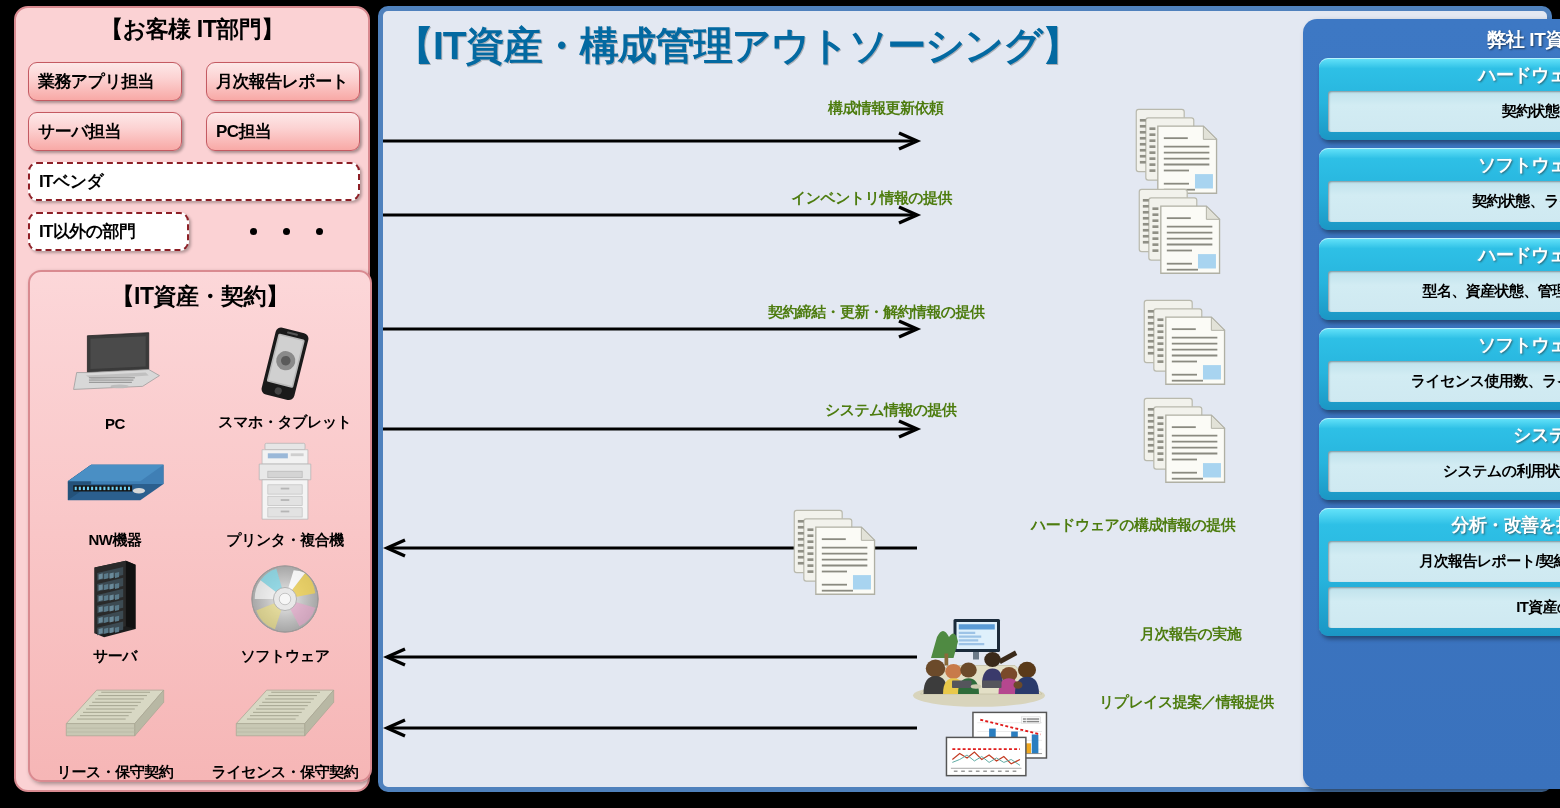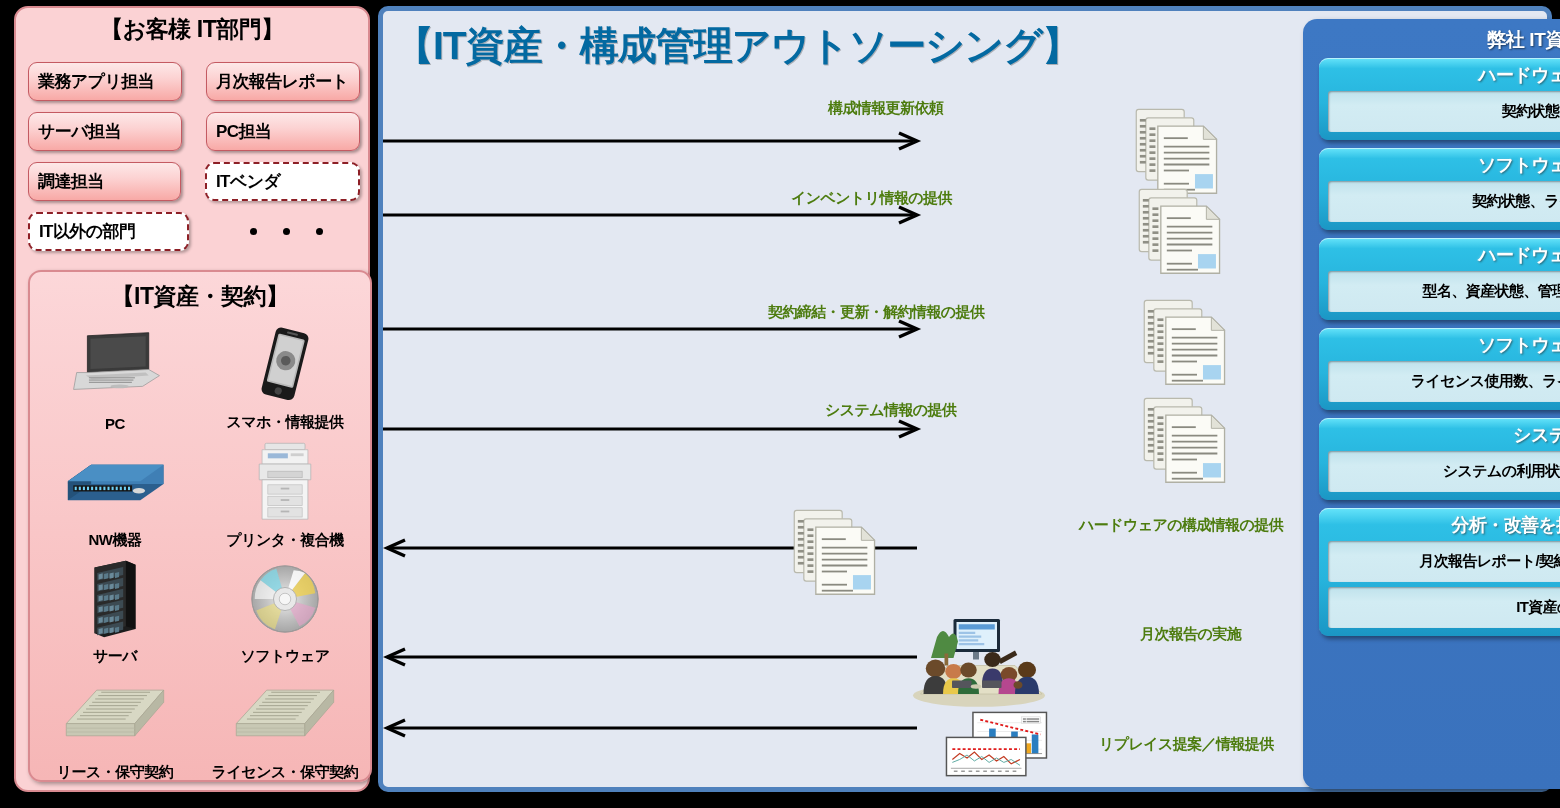--- a/index.html
+++ b/index.html
@@ -144,21 +144,20 @@
   <div class="dept-grid">
       <div class="dept-row">
         <div class="dept-btn">業務アプリ担当</div>
         <div class="dept-btn">月次報告レポート</div>
       </div>
       <div class="dept-row">
         <div class="dept-btn">サーバ担当</div>
         <div class="dept-btn">PC担当</div>
       </div>
       <div class="dept-row">
-        <div class="dept-btn">調達担当</div>
         <div class="dept-btn dashed">ITベンダ</div>
       </div>
       <div class="dept-row">
         <div class="dept-btn dashed">IT以外の部門</div>
         <div class="dots">
           <i></i>
           <i></i>
           <i></i>
         </div>
       </div>
@@ -191,21 +190,21 @@
      <rect x="14" y="4" width="42" height="86" rx="7" fill="#1a1a1a"></rect>
      <rect x="18" y="12" width="34" height="62" rx="2" fill="#b8b8b8"></rect>
      <rect x="20" y="14" width="30" height="58" fill="#d0d0d0"></rect>
      <circle cx="35" cy="43" r="12" fill="#8a8a8a"></circle>
      <circle cx="35" cy="43" r="6" fill="#5a5a5a"></circle>
      <rect x="28" y="7" width="14" height="2.5" rx="1.2" fill="#555"></rect>
      <circle cx="35" cy="82" r="4.5" fill="#444"></circle>
    </g>
             </svg>
           </div>
-          <div class="asset-label">スマホ・情報提供</div>
+          <div class="asset-label">スマホ・タブレット</div>
         </div>
         <div class="asset-cell">
           <div class="asset-art">
             <svg width="104" height="47.84" viewBox="0 0 150 70">
    <path d="M6 34 L40 10 L146 10 L146 38 L112 62 L6 62 Z" fill="#2b5f8e"></path>
    <path d="M40 10 L146 10 L146 38 L40 38 Z" fill="#3f7fb5"></path>
    <path d="M6 34 L40 10 L40 38 L6 62 Z" fill="#24527a"></path>
    <path d="M6 34 L112 34 L146 10 L40 10 Z" fill="#4a8fc4"></path>
    <g fill="#151515">
                 <rect x="14" y="40" width="86" height="9"></rect>
@@ -553,21 +552,21 @@
       <line x1="24" y1="64" x2="45" y2="64"></line>
               <line x1="24" y1="69" x2="50" y2="69"></line>
             </g>
     <rect x="50" y="56" width="15" height="12" fill="#a8d4f0"></rect>
    </g>
         </svg></div>
       <svg width="1164" height="22" style="position: absolute; left: 0px; top: 526px;">
         <line x1="534" x2="6" y1="11" y2="11" stroke="#000" stroke-width="3.2"></line>
         <polyline points="22,3 4,11 22,19" fill="none" stroke="#000" stroke-width="3.4" stroke-linejoin="miter"></polyline>
       </svg>
-      <div class="flow-label" style="left: 648px; top: 505px; margin-left: 48px;">ハードウェアの構成情報の提供</div>
+      <div class="flow-label" style="left: 648px; top: 505px;">ハードウェアの構成情報の提供</div>
       <div class="flow-art" style="left: 410px; top: 497px;"><svg width="84" height="89.88000000000001" viewBox="0 0 70 75">
    <g>
     <rect x="1" y="2" width="40" height="52" rx="2" fill="#f2f2ec" stroke="#b9b9ad"></rect>
     <rect x="9" y="9" width="40" height="52" rx="2" fill="#f2f2ec" stroke="#b9b9ad"></rect>
     <g fill="#8f8f85">
               <rect x="4" y="10" width="5" height="2.2"></rect>
               <rect x="4" y="15" width="5" height="2.2"></rect>
       <rect x="4" y="20" width="5" height="2.2"></rect>
               <rect x="4" y="25" width="5" height="2.2"></rect>
       <rect x="4" y="30" width="5" height="2.2"></rect>
@@ -635,21 +634,21 @@
    </g>
    <rect x="64" y="86" width="26" height="10" rx="1" fill="#55555c"></rect>
    <rect x="104" y="86" width="26" height="10" rx="1" fill="#55555c"></rect>
    <ellipse cx="96" cy="94" rx="7" ry="3" fill="#cfcbb0"></ellipse>
    <ellipse cx="152" cy="92" rx="6" ry="5" fill="#6b4a2a"></ellipse>
    </svg></div>
       <svg width="1164" height="22" style="position: absolute; left: 0px; top: 706px;">
         <line x1="534" x2="6" y1="11" y2="11" stroke="#000" stroke-width="3.2"></line>
         <polyline points="22,3 4,11 22,19" fill="none" stroke="#000" stroke-width="3.4" stroke-linejoin="miter"></polyline>
       </svg>
-      <div class="flow-label" style="left: 716px; top: 682px; margin-top: 42px;">リプレイス提案／情報提供</div>
+      <div class="flow-label" style="left: 716px; top: 682px;">リプレイス提案／情報提供</div>
       <div class="flow-art" style="left: 553px; top: 672px;"><svg width="118" height="101.48" viewBox="0 0 160 138">
    <g transform="translate(50,40)">
      <rect x="0" y="0" width="100" height="62" fill="#fff" stroke="#555" stroke-width="2"></rect>
      <g stroke="#ddd" stroke-width=".8">
        <line x1="6" y1="14" x2="94" y2="14"></line>
               <line x1="6" y1="26" x2="94" y2="26"></line>
        <line x1="6" y1="38" x2="94" y2="38"></line>
               <line x1="6" y1="50" x2="94" y2="50"></line>
             </g>
      <g fill="#f0a820">

